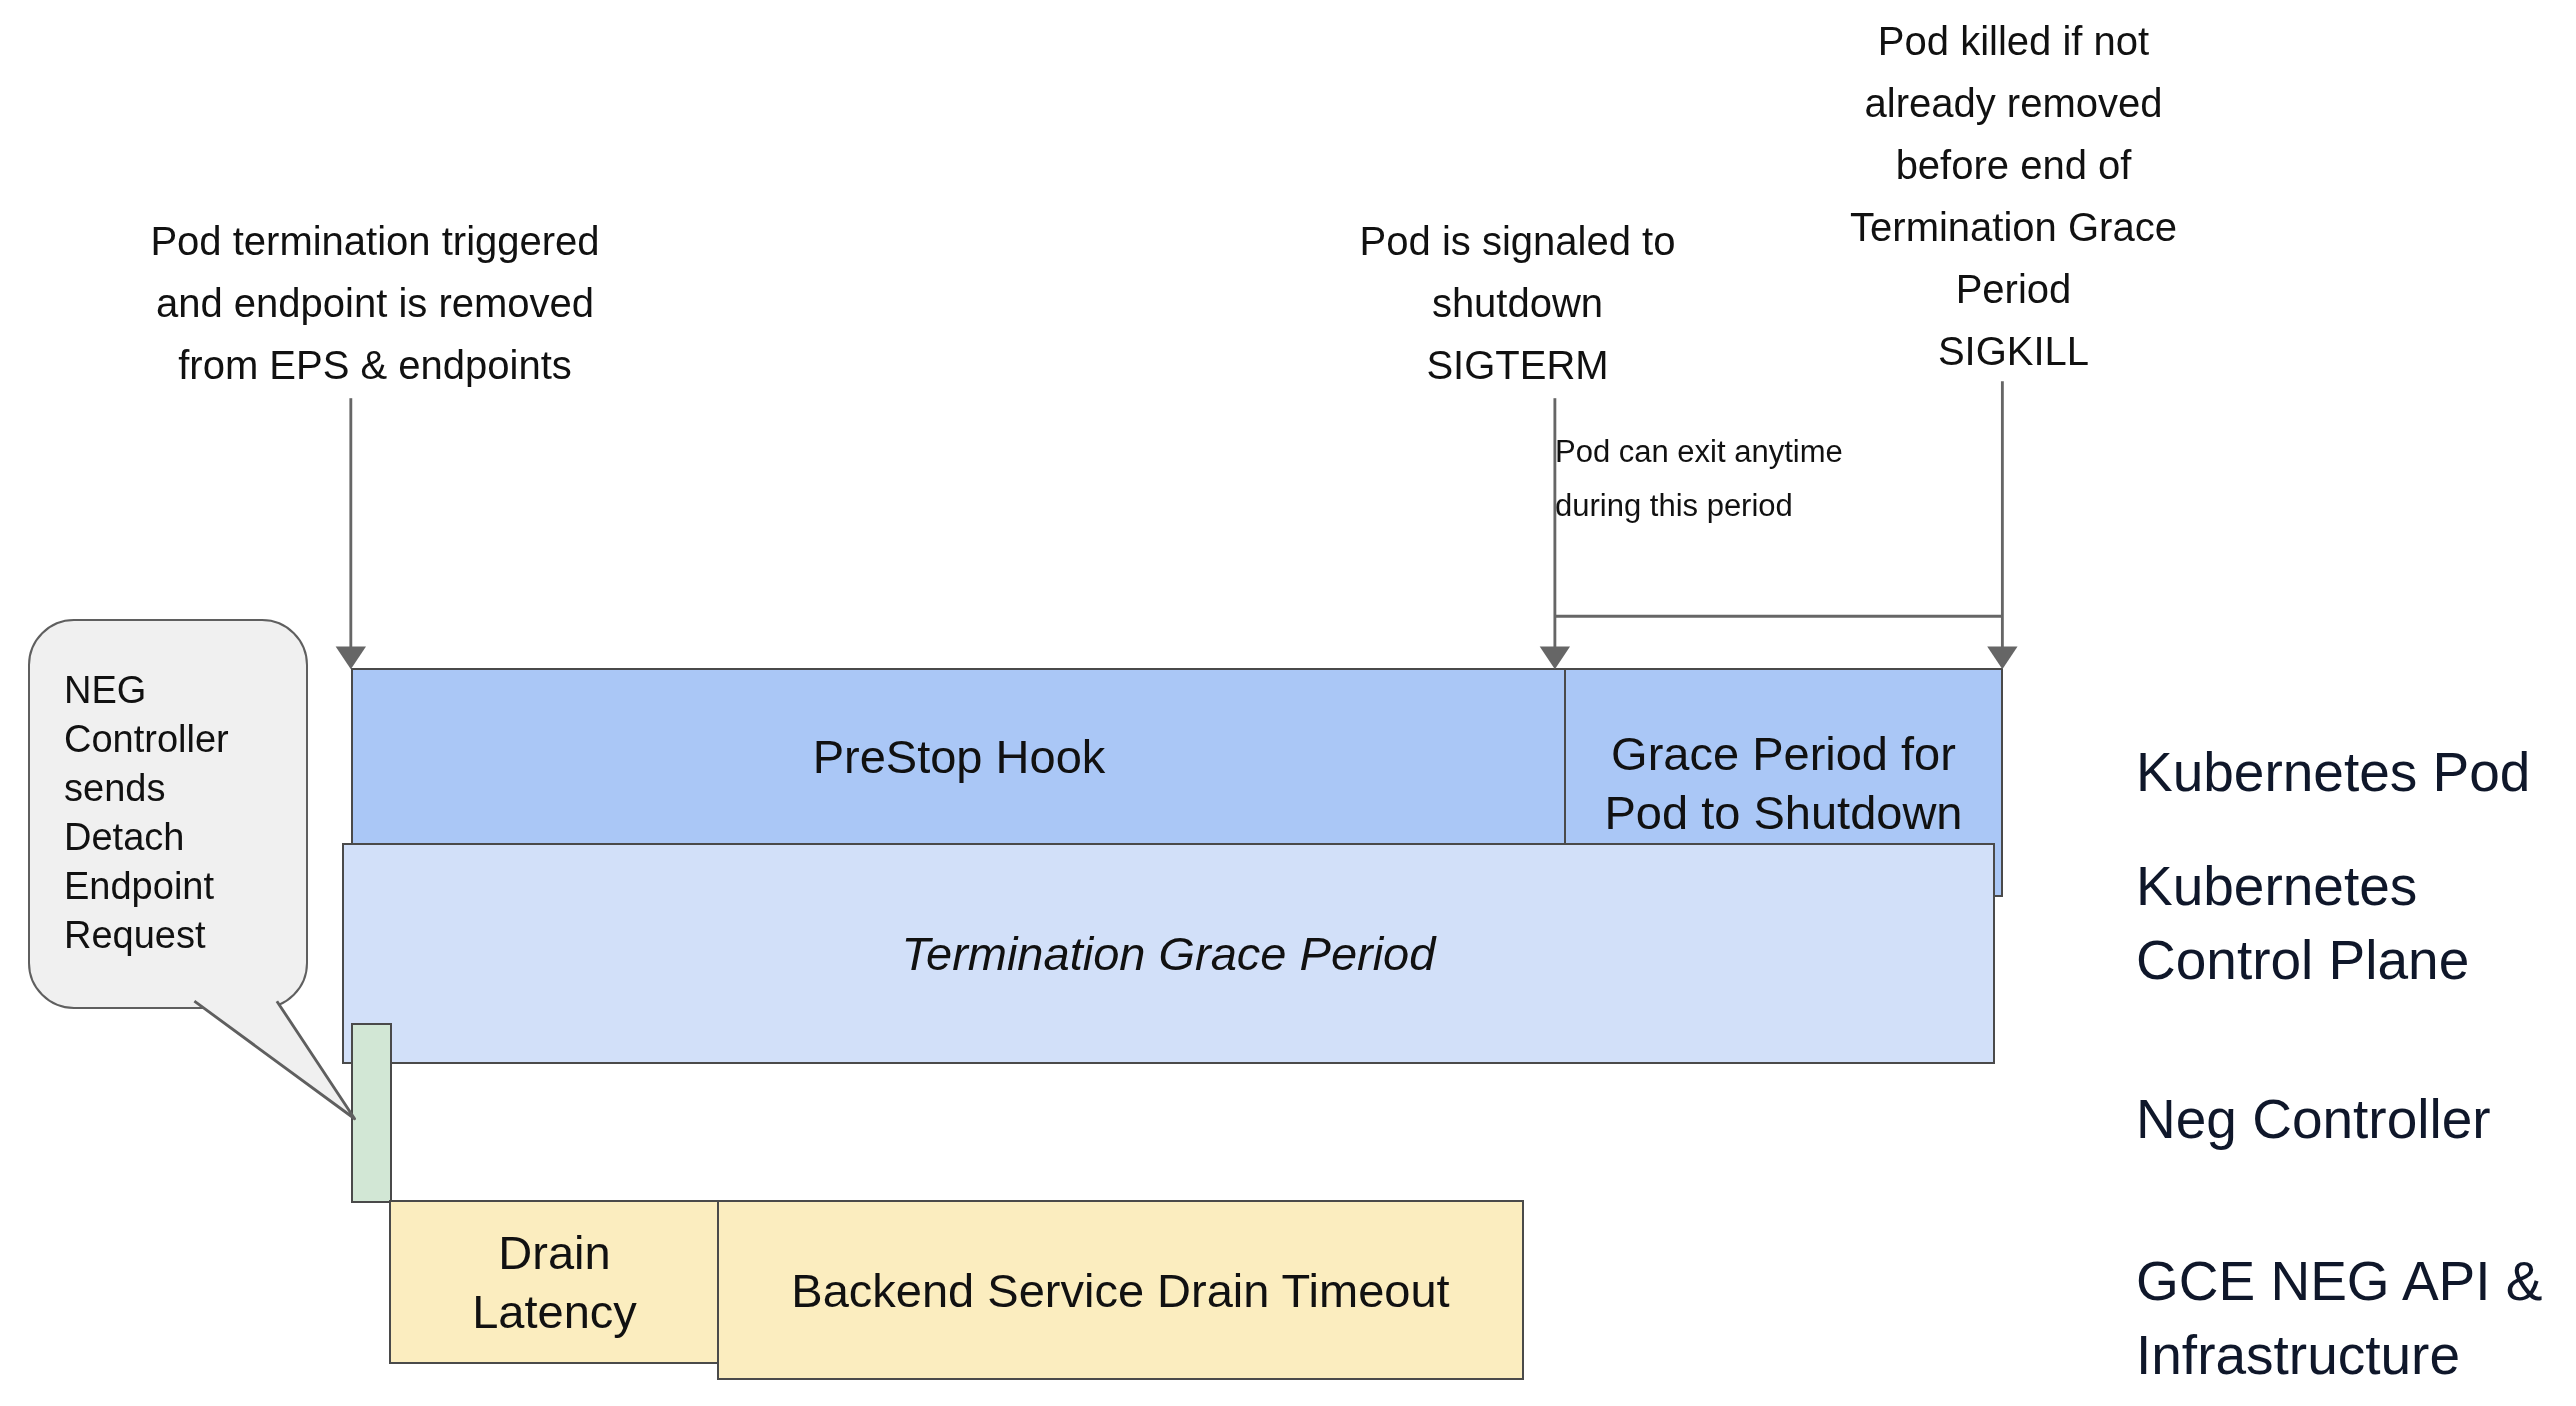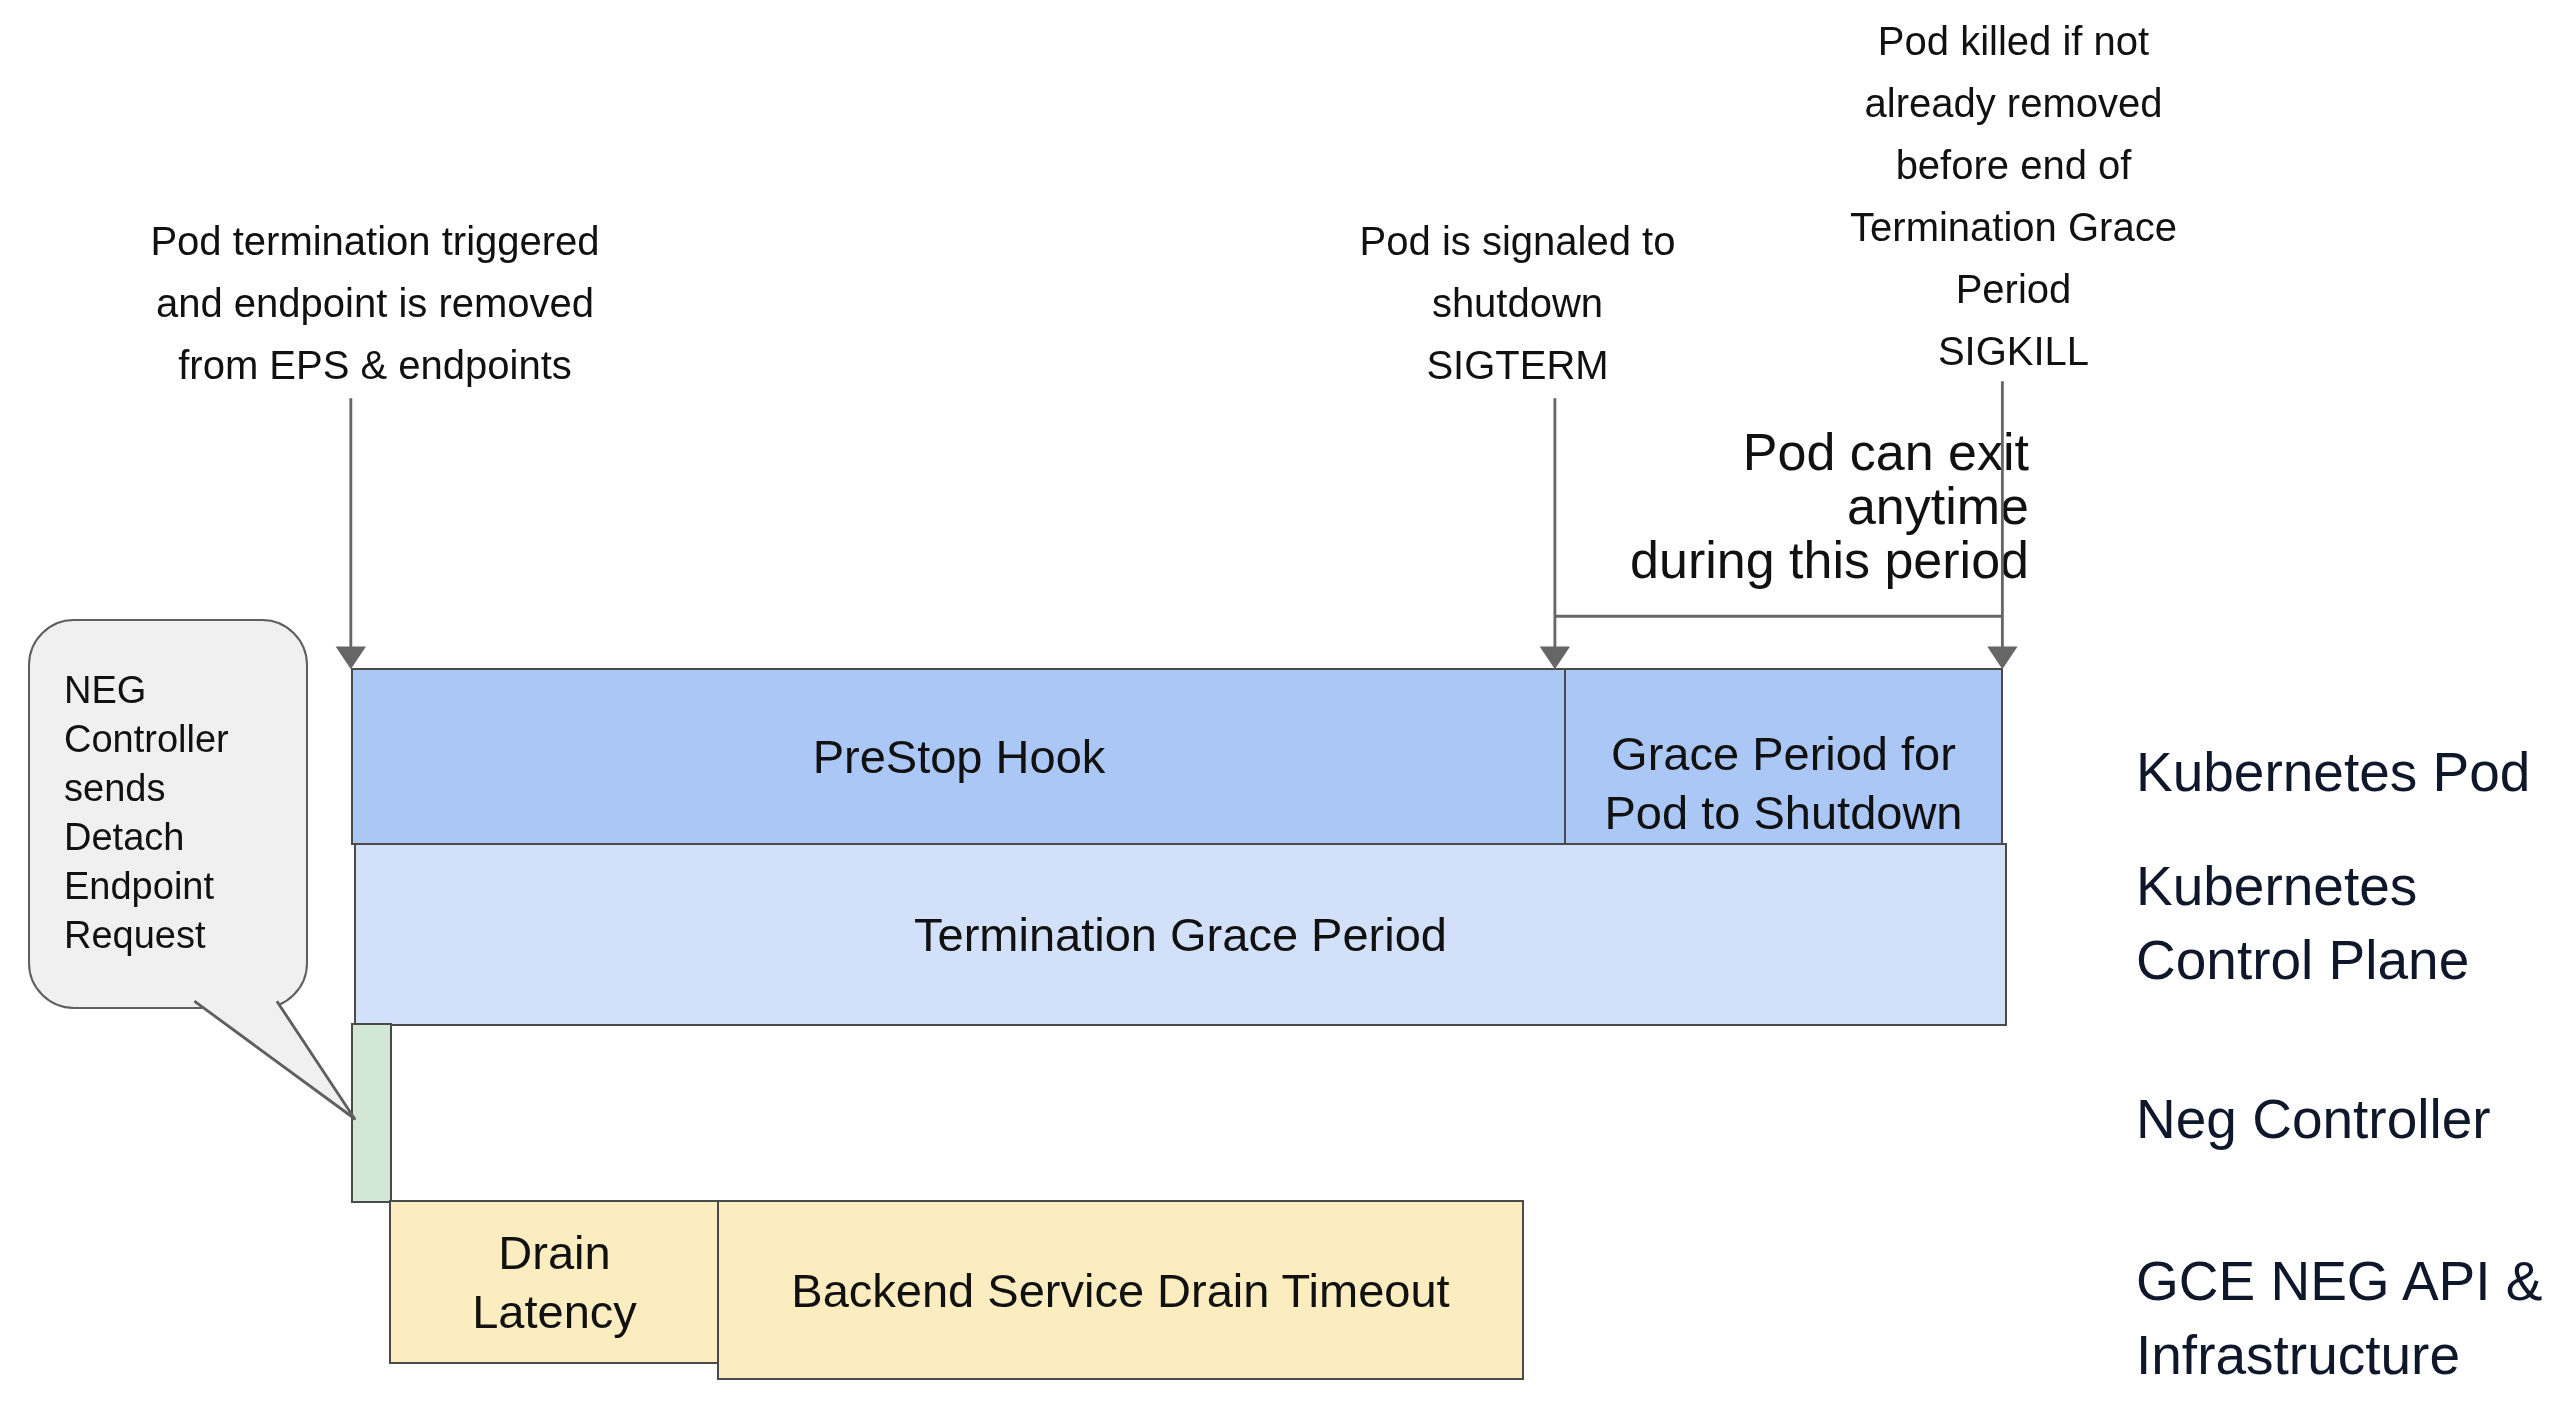--- a/index.html
+++ b/index.html
@@ -3,21 +3,21 @@
 <meta charset="utf-8">
 <style>
   html,body{margin:0;padding:0;background:#ffffff;}
   .canvas{
     position:relative;width:2576px;height:1406px;background:#ffffff;overflow:hidden;
     font-family:"Liberation Sans",sans-serif;color:#111111;
   }
   .abs{position:absolute;}
   .ml{white-space:pre-line;}
   .annot{font-size:40px;line-height:62px;text-align:center;}
-  .annot-small{font-size:52px;line-height:54px;text-align:right;}
+  .annot-small{font-size:31px;line-height:54px;text-align:left;}
   .bar{
     position:absolute;box-sizing:border-box;border:2.8px solid #4a4a4a;
     display:flex;align-items:center;justify-content:center;
     font-size:47px;line-height:59px;text-align:center;
   }
   .bar-blue{background:#aac7f6;}
   .bar-lightblue{background:#d2e0f9;}
   .bar-green{background:#d2e7d5;}
   .bar-yellow{background:#fbedbf;}
   .lane-label{font-size:55px;line-height:74px;text-align:left;color:#0f172a;}
@@ -56,21 +56,21 @@
 
   <div class="bar bar-blue" style="left:351px;top:668px;width:1216px;height:177px;">
     <span>PreStop Hook</span>
   </div>
 
   <div class="bar bar-blue ml" style="left:1564px;top:668px;width:439px;height:229px;">
     <span class="ml">Grace Period for
 Pod to Shutdown</span>
   </div>
 
-  <div class="bar bar-lightblue" style="left:354px;top:843px;width:1653px;height:183px;">
+  <div class="bar bar-lightblue" style="left:342px;top:843px;width:1653px;height:221px;font-style:italic;">
     <span>Termination Grace Period</span>
   </div>
 
   <div class="bar bar-green" style="left:351px;top:1023px;width:41px;height:180px;"></div>
 
   <div class="bar bar-yellow" style="left:389px;top:1200px;width:331px;height:164px;">
     <span class="ml">Drain
 Latency</span>
   </div>
 

